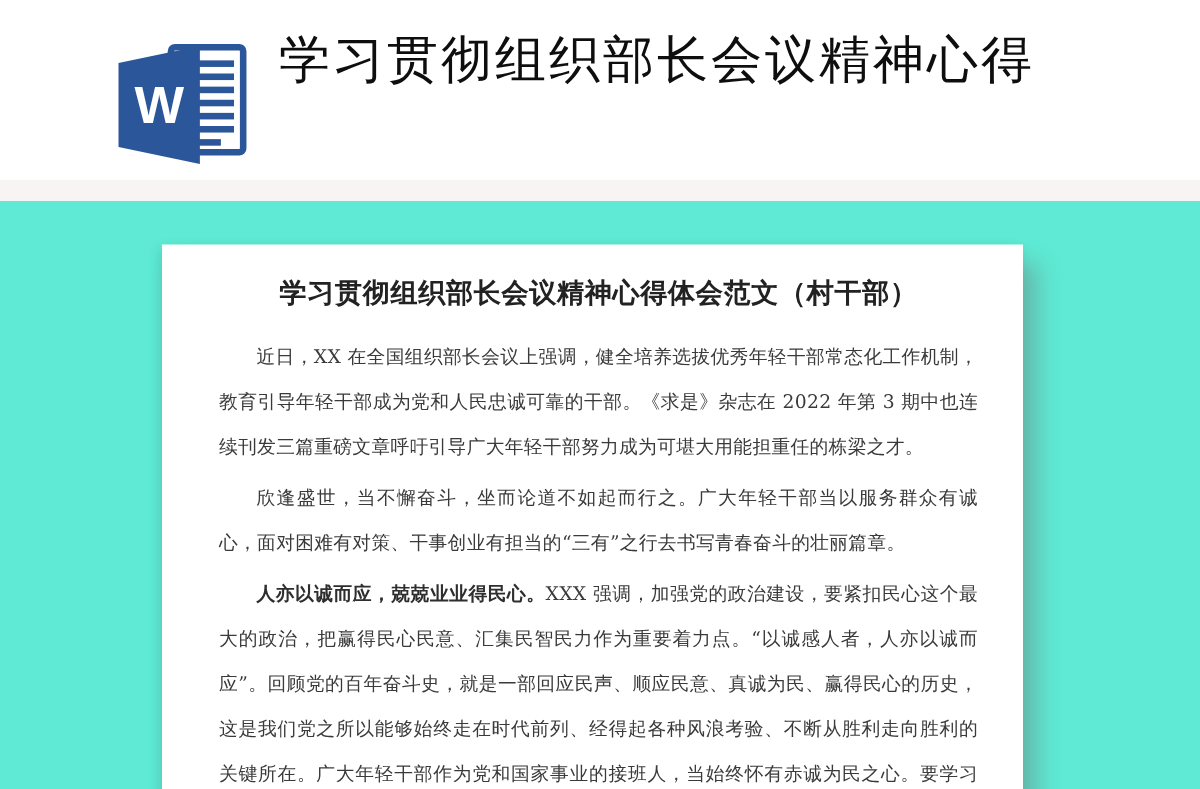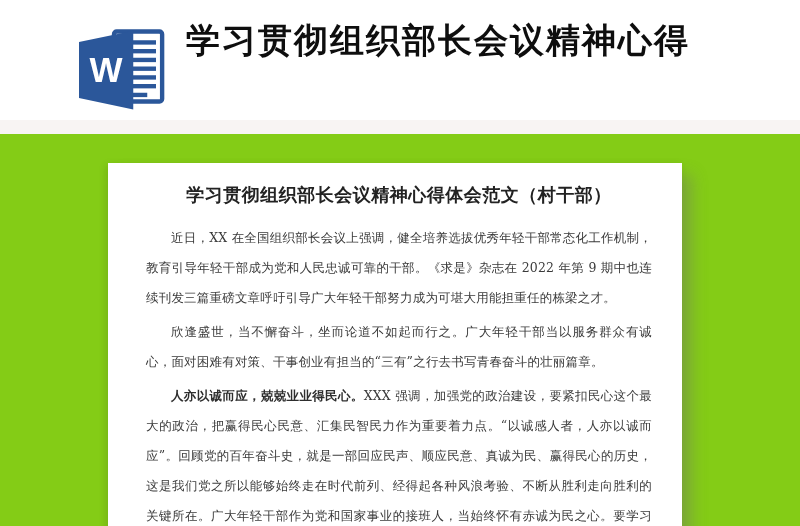--- a/index.html
+++ b/index.html
@@ -26,35 +26,35 @@
     display: block;
   }
   .word-icon svg { width: 100%; height: 100%; display: block; }
   .page-title {
     position: absolute;
     left: 186px;
     top: 18px;
     margin: 0;
     font-size: 34px;
     line-height: 44px;
-    font-weight: 700;
+    font-weight: 400;
     letter-spacing: 2px;
     color: #0e0e0e;
     font-family: "Liberation Sans", sans-serif;
   }
   
   .divider-band {
     height: 14px;
     background: #f8f4f3;
   }
   
   .canvas {
     position: relative;
     height: 392px;
-    background: #84cc16;
+    background: #5eead4;
   }
   .doc-page {
     position: absolute;
     left: 108px;
     top: 29px; 
     width: 574px;
     height: 430px;
     box-sizing: border-box;
     background: #ffffff;
     padding: 20px 30px 40px 38px;
@@ -105,18 +105,18 @@
   </span>
   <h1 class="page-title"><span>学习贯彻组织部长会议精神心得</span><br></h1>
 </div>
 
 <div class="divider-band"></div>
 
 <div class="canvas">
   <div class="doc-page">
     <h2 class="doc-title">学习贯彻组织部长会议精神心得体会范文（村干部）</h2>
     <div class="doc-body">
-      <p>近日，XX 在全国组织部长会议上强调，健全培养选拔优秀年轻干部常态化工作机制，教育引导年轻干部成为党和人民忠诚可靠的干部。《求是》杂志在 2022 年第 9 期中也连续刊发三篇重磅文章呼吁引导广大年轻干部努力成为可堪大用能担重任的栋梁之才。</p>
+      <p>近日，XX 在全国组织部长会议上强调，健全培养选拔优秀年轻干部常态化工作机制，教育引导年轻干部成为党和人民忠诚可靠的干部。《求是》杂志在 2022 年第 3 期中也连续刊发三篇重磅文章呼吁引导广大年轻干部努力成为可堪大用能担重任的栋梁之才。</p>
       <p>欣逢盛世，当不懈奋斗，坐而论道不如起而行之。广大年轻干部当以服务群众有诚心，面对困难有对策、干事创业有担当的“三有”之行去书写青春奋斗的壮丽篇章。</p>
       <p><b>人亦以诚而应，兢兢业业得民心。</b><span>XXX 强调，加强党的政治建设，要紧扣民心这个最大的政治，把赢得民心民意、汇集民智民力作为重要着力点。“以诚感人者，人亦以诚而应”。回顾党的百年奋斗史，就是一部回应民声、顺应民意、真诚为民、赢得民心的历史，这是我们党之所以能够始终走在时代前列、经得起各种风浪考验、不断从胜利走向胜利的关键所在。广大年轻干部作为党和国家事业的接班人，当始终怀有赤诚为民之心。要学习党的光荣历史，继</span></p>
     </div>
   </div>
 </div>
 
 </body></html>

